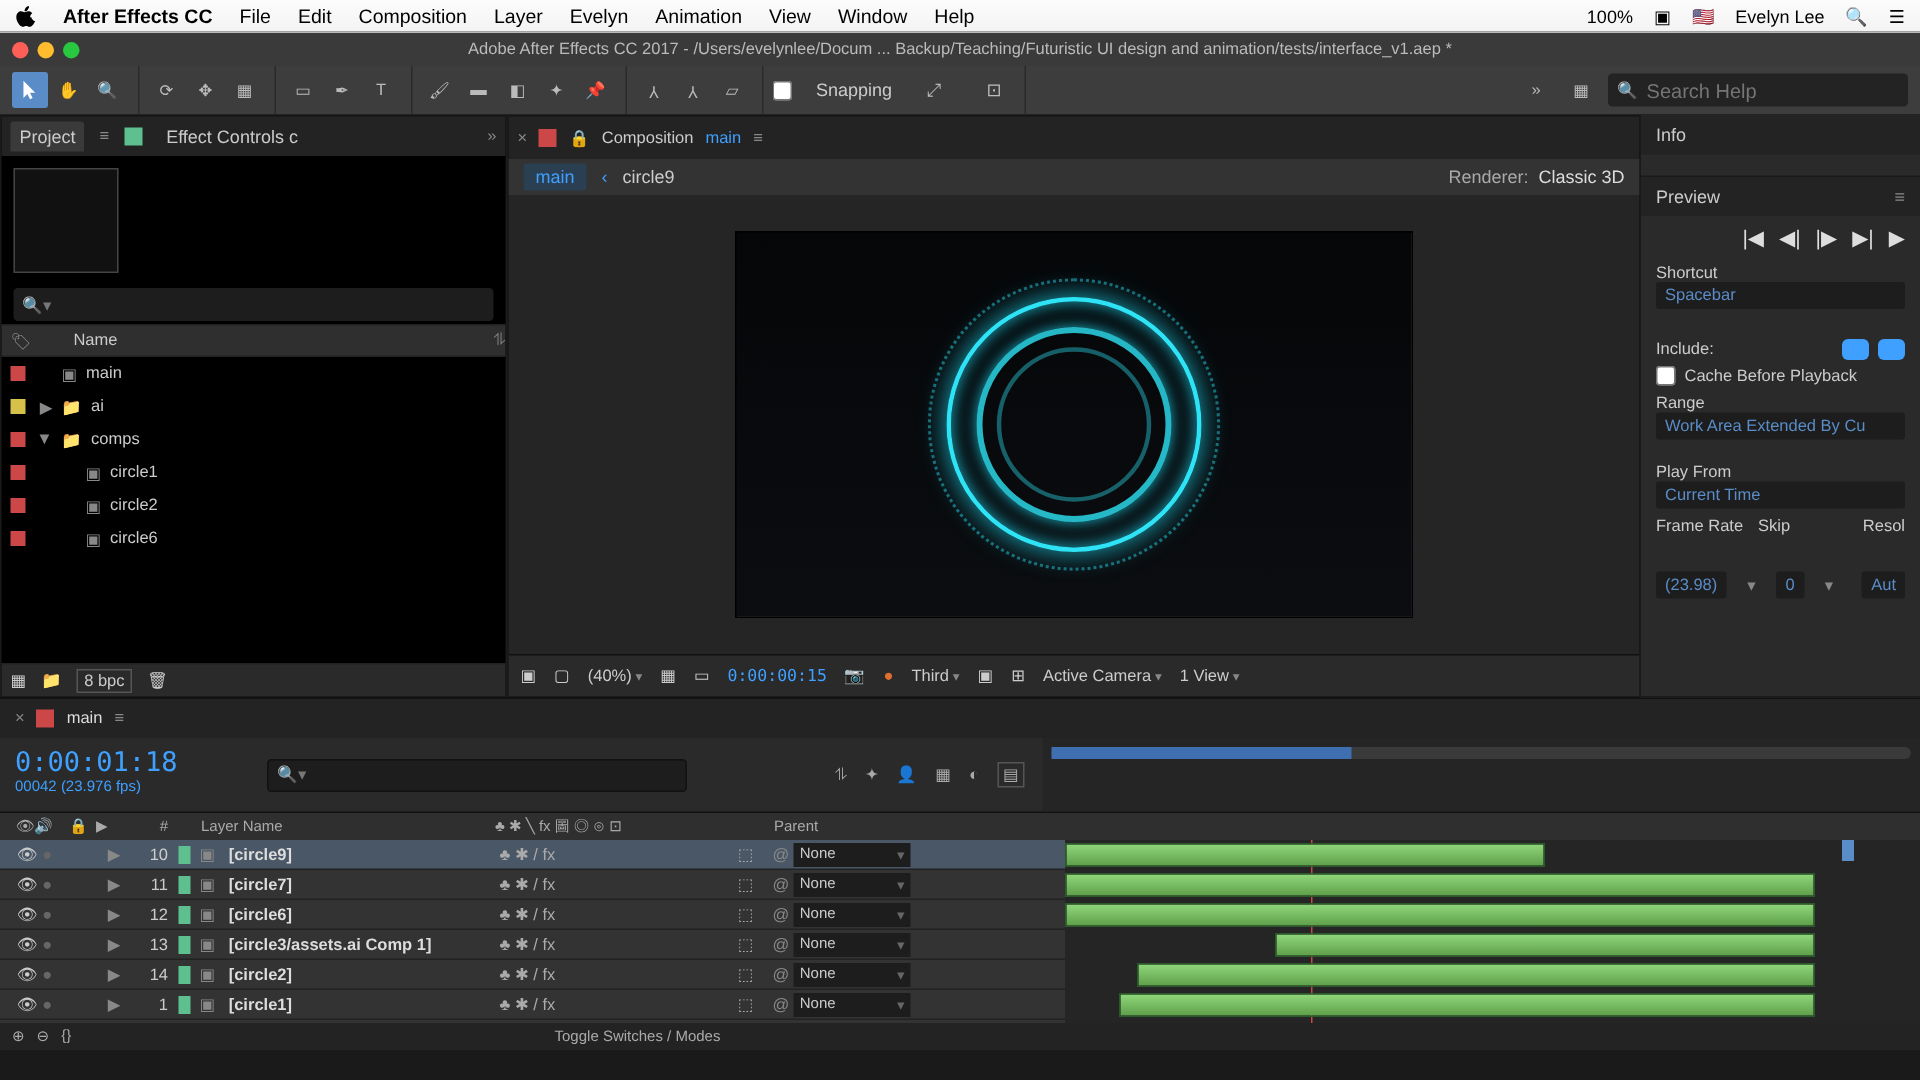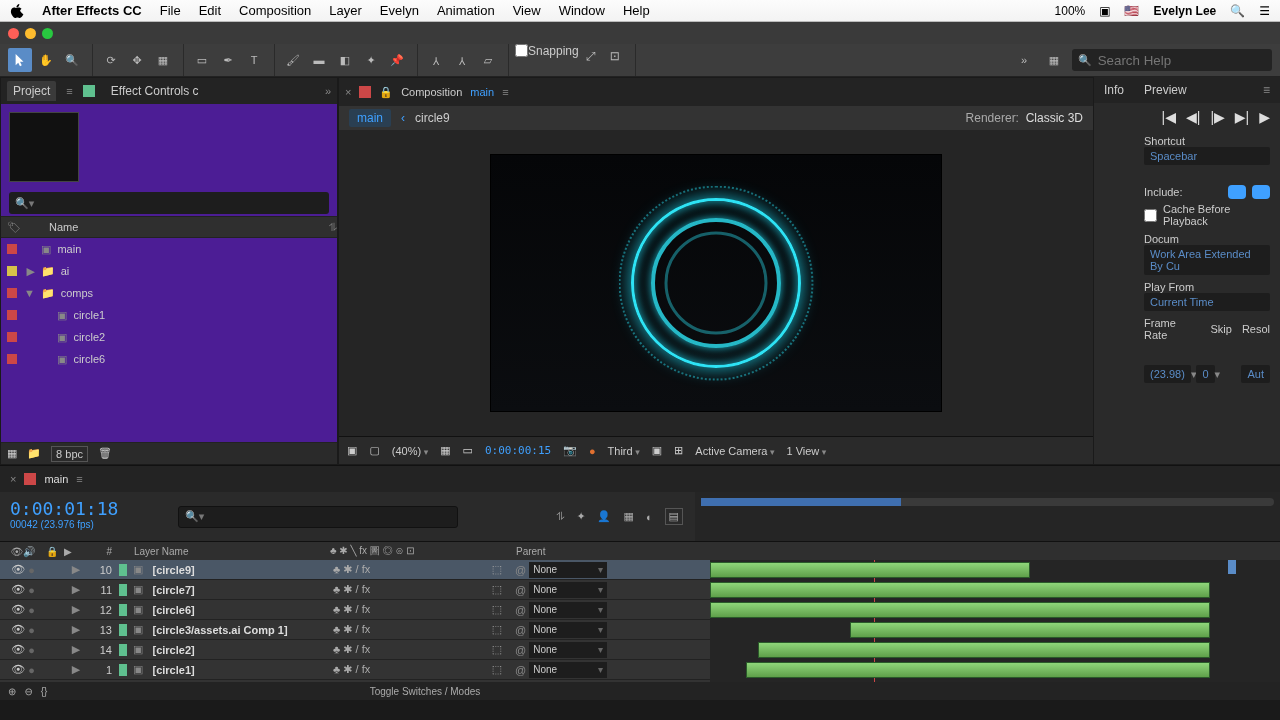--- a/index.html
+++ b/index.html
@@ -10,26 +10,26 @@
 .titlebar { background:#3a3a3a; height:22px; display:flex; align-items:center; padding:0 8px; color:#bbb; font-size:11px; position:relative;}
 .traffic { display:flex; gap:6px; }
 .traffic span { width:11px; height:11px; border-radius:50%; display:inline-block;}
 .dot-r{background:#ff5f57;} .dot-y{background:#febc2e;} .dot-g{background:#28c840;}
 .titlebar .title { position:absolute; left:0; right:0; text-align:center; font-size:11px; color:#bbb;}
 .toolbar { background:#3d3d3d; height:33px; display:flex; align-items:center; padding:0 8px; gap:6px; border-bottom:1px solid #222;}
 .tool-group { display:flex; gap:2px; align-items:center; padding-right:8px; border-right:1px solid #2a2a2a; height:100%;}
 .tool-group:last-child{border:none;}
 .tbtn { width:24px; height:24px; display:flex; align-items:center; justify-content:center; color:#bbb; border-radius:2px;}
 .tbtn.active { background:#5a8cc7; color:#fff;}
-.snap { display:flex; align-items:flex-start; gap:0; color:#ccc; font-size:12px;}
+.snap { display:flex; align-items:center; gap:16px; color:#ccc; font-size:12px;}
 .snap input { accent-color:#5a8cc7;}
 .toolbar .spacer { flex:1; }
 .search-help { background:#232323; border-radius:3px; width:200px; height:22px; display:flex; align-items:center; padding:0 6px; gap:6px; color:#999;}
 .main-row { display:flex; height:388px; }
-.panel { background:#4c1d95; border:1px solid #1a1a1a; display:flex; flex-direction:column;}
+.panel { background:#000000; border:1px solid #1a1a1a; display:flex; flex-direction:column;}
 .project-panel { width:338px; }
 .panel-tabs { display:flex; align-items:center; height:26px; background:#232323; padding:0 6px; gap:10px;}
 .panel-tab { color:#ccc; padding:3px 6px; font-size:12px;}
 .panel-tab.sel { background:#3a3a3a; border-radius:2px 2px 0 0;}
 .efc-sw { width:12px; height:12px; background:#5fc08f;}
 .proj-info { display:flex; gap:8px; padding:8px; color:#ccc; font-size:11px;}
 .proj-thumb { width:70px; height:70px; background:#111; border:1px solid #444;}
 .proj-search { margin:2px 8px; background:#1d1d1d; border-radius:3px; height:22px; display:flex; align-items:center; padding:0 6px;}
 .proj-cols { display:flex; align-items:center; height:22px; background:#2f2f2f; border-top:1px solid #222; border-bottom:1px solid #222; padding-left:6px; gap:6px;}
 .proj-list { flex:1; overflow:hidden;}
@@ -46,21 +46,21 @@
 .active-cam-lbl { position:absolute; top:56px; left:8px; color:#ddd; font-size:12px;}
 .viewer { position:relative; flex:1; background:#252525; display:flex; align-items:center; justify-content:center; }
 .viewport { width:450px; height:256px; background:linear-gradient(#050608,#0b0d10); position:relative; overflow:hidden; box-shadow:0 0 0 1px #000;}
 .ring { position:absolute; border-radius:50%; left:50%; top:50%; transform:translate(-50%,-50%);}
 .ring1{width:170px;height:170px;border:3px solid #2de3f5;box-shadow:0 0 18px #1ab0c4,inset 0 0 12px #1ab0c4;}
 .ring2{width:130px;height:130px;border:4px solid rgba(45,227,245,.8);box-shadow:0 0 10px #1ab0c4;}
 .ring3{width:195px;height:195px;border:2px dotted rgba(45,227,245,.45);}
 .ring4{width:103px;height:103px;border:3px solid rgba(45,227,245,.4);}
 .comp-ft { height:28px; background:#2a2a2a; border-top:1px solid #111; display:flex; align-items:center; padding:0 8px; gap:12px; font-size:11px; color:#ccc;}
 .comp-ft .dd::after{content:" ▾"; color:#888; font-size:9px;}
-.right-panels { width:186px; display:flex; flex-direction:row;}
+.right-panels { width:186px; display:flex; flex-direction:column;}
 .rp { background:#2a2a2a; border-bottom:1px solid #1a1a1a; }
 .rp-h { height:26px; background:#232323; display:flex; align-items:center; padding:0 10px; font-size:12px; justify-content:space-between;}
 .rp-b { padding:6px 10px; font-size:11px; color:#ccc;}
 .pv-ctrl { display:flex; justify-content:flex-end; gap:10px; font-size:14px; color:#ddd;}
 .pv-row { display:flex; align-items:center; gap:6px; margin-top:4px;}
 .pv-field { background:#1d1d1d; padding:3px 6px; color:#5a8cc7; border-radius:2px; display:inline-block;}
 .pv-eye{width:18px;height:14px;background:#3fa0ff;border-radius:4px;}
 .pv-snd{width:18px;height:14px;background:#3fa0ff;border-radius:4px;}
 .timeline-panel { height:235px; background:#232323; border-top:1px solid #111; display:flex; flex-direction:column;}
 .tl-tabs { height:26px; display:flex; align-items:center; padding:0 10px; gap:8px; background:#232323;}
@@ -117,32 +117,33 @@
   <span>Layer</span>
   <span>Evelyn</span>
   <span>Animation</span>
   <span>View</span>
   <span>Window</span>
   <span>Help</span>
   <div class="right">
     <span>100%</span>
     <span>▣</span>
     <span>🇺🇸</span>
-    <span style="font-weight:700;">Evelyn Lee</span>
+    <span style="font-weight:400;">Evelyn Lee</span>
     <span>🔍</span>
     <span>☰</span>
   </div>
 </div>
 
 <div class="titlebar">
   <div class="traffic">
     <span class="dot-r"></span>
     <span class="dot-y"></span>
     <span class="dot-g"></span>
   </div>
+  <div class="title">Adobe After Effects CC 2017 - /Users/evelynlee/Docum ... Backup/Teaching/Futuristic UI design and animation/tests/interface_v1.aep *</div>
 </div>
 
 <div class="toolbar">
   <div class="tool-group">
     <div class="tbtn active">
         <svg width="14" height="14" viewBox="0 0 16 16">
           <path fill="#fff" d="M3 1l0 13 3-3 2 4 2-1-2-4 4 0z"></path>
         </svg>
       </div>
     <div class="tbtn">✋</div>
@@ -318,30 +319,30 @@
         <div class="pv-field" style="width:100%">Spacebar</div>
         <div class="pv-row" style="margin-top:20px">
           <span>Include:</span>
           <span style="margin-left:auto" class="pv-eye"></span>
           <span class="pv-snd"></span>
         </div>
         <div class="pv-row">
             <input type="checkbox" style="">
             <span>Cache Before Playback</span>
           </div>
-        <div style="margin-top:6px">Docum</div>
+        <div style="margin-top:6px">Range</div>
         <div class="pv-field" style="width:100%">Work Area Extended By Cu</div>
-        <div style="margin-top:6px">Play From</div>
+        <div style="margin-top:16px">Play From</div>
         <div class="pv-field" style="width:100%">Current Time</div>
         <div class="pv-row" style="margin-top:6px;gap:10px;">
           <span>Frame Rate</span>
           <span>Skip</span>
           <span style="margin-left:auto">Resol</span>
         </div>
-        <div class="pv-row" style="gap:0;margin-top:24px;">
+        <div class="pv-row" style="gap:14px;margin-top:24px;">
           <span class="pv-field">(23.98)</span>
             <span style="color:#888">▾</span>
           <span class="pv-field">0</span>
             <span style="color:#888">▾</span>
           <span class="pv-field" style="margin-left:auto">Aut</span>
         </div>
       </div>
     </div>
   </div>
 </div>

